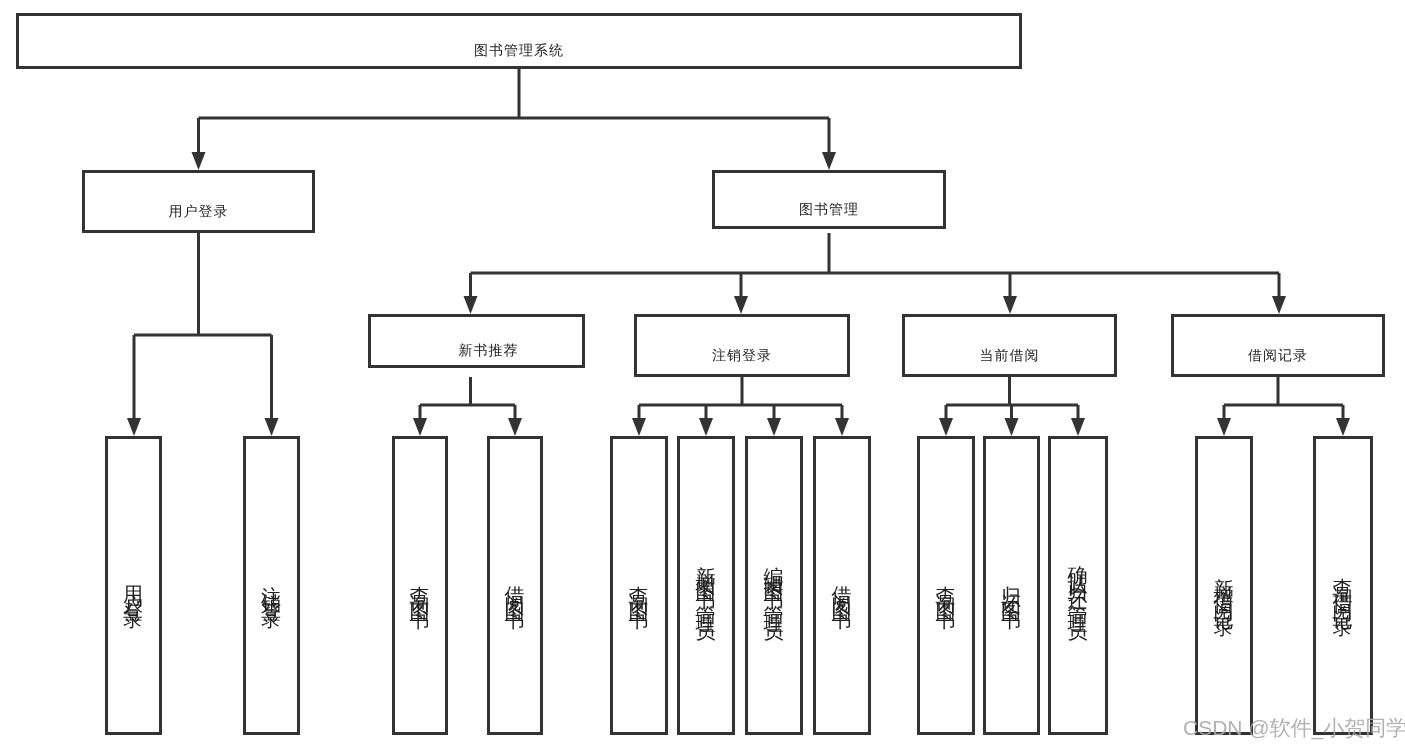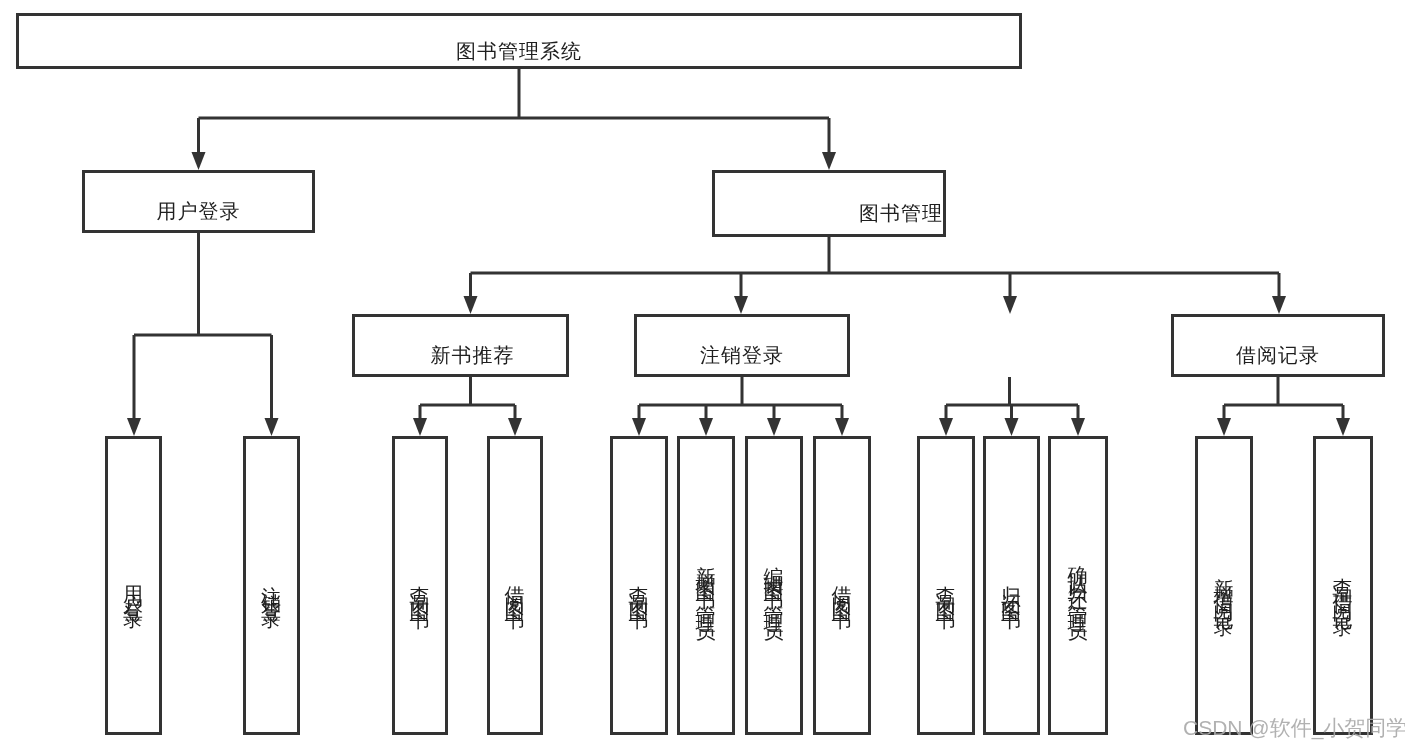--- a/index.html
+++ b/index.html
@@ -22,21 +22,21 @@
     box-sizing: border-box;
     background: #ffffff;
     border: 3px solid #333333;
     display: flex;
     align-items: center;
     justify-content: center;
     color: #1f1f1f;
     z-index: 2;
   }
   .box .label {
-    font-size: 20px;
+    font-size: 14px;
     letter-spacing: 1px;
     white-space: nowrap;
     margin-top: 20px;
   }
   .box .vtext {
     writing-mode: vertical-rl;
     text-orientation: mixed;
     font-size: 20px;
     line-height: 1;
     letter-spacing: 8px;
@@ -91,29 +91,32 @@
     </g>
   </svg>
 
   <div class="box" style="left:16px; top:13px; width:1006px; height:56px;">
     <span class="label">图书管理系统</span>
   </div>
 
   <div class="box" style="left:82px; top:170px; width:233px; height:63px;">
     <span class="label">用户登录</span>
   </div>
-  <div class="box" style="left:712px; top:170px; width:234px; height:67px;justify-content:flex-end;">
+  <div class="box" style="left:712px; top:170px; width:234px; height:59px;">
     <span class="label">图书管理</span>
   </div>
 
-  <div class="box" style="left:352px; top:314px; width:217px; height:63px;padding-left:24px;">
+  <div class="box" style="left:368px; top:314px; width:217px; height:54px;padding-left:24px;">
     <span class="label">新书推荐</span>
   </div>
   <div class="box" style="left:634px; top:314px; width:216px; height:63px;">
     <span class="label">注销登录</span>
+  </div>
+  <div class="box" style="left:902px; top:314px; width:215px; height:63px;">
+    <span class="label">当前借阅</span>
   </div>
   <div class="box" style="left:1171px; top:314px; width:214px; height:63px;">
     <span class="label">借阅记录</span>
   </div>
 
   <div class="box" style="left:105px; top:436px; width:57px; height:299px;">
     <span class="vtext">用户登录</span>
   </div>
   <div class="box" style="left:243px; top:436px; width:57px; height:299px;">
     <span class="vtext">注销登录</span>

